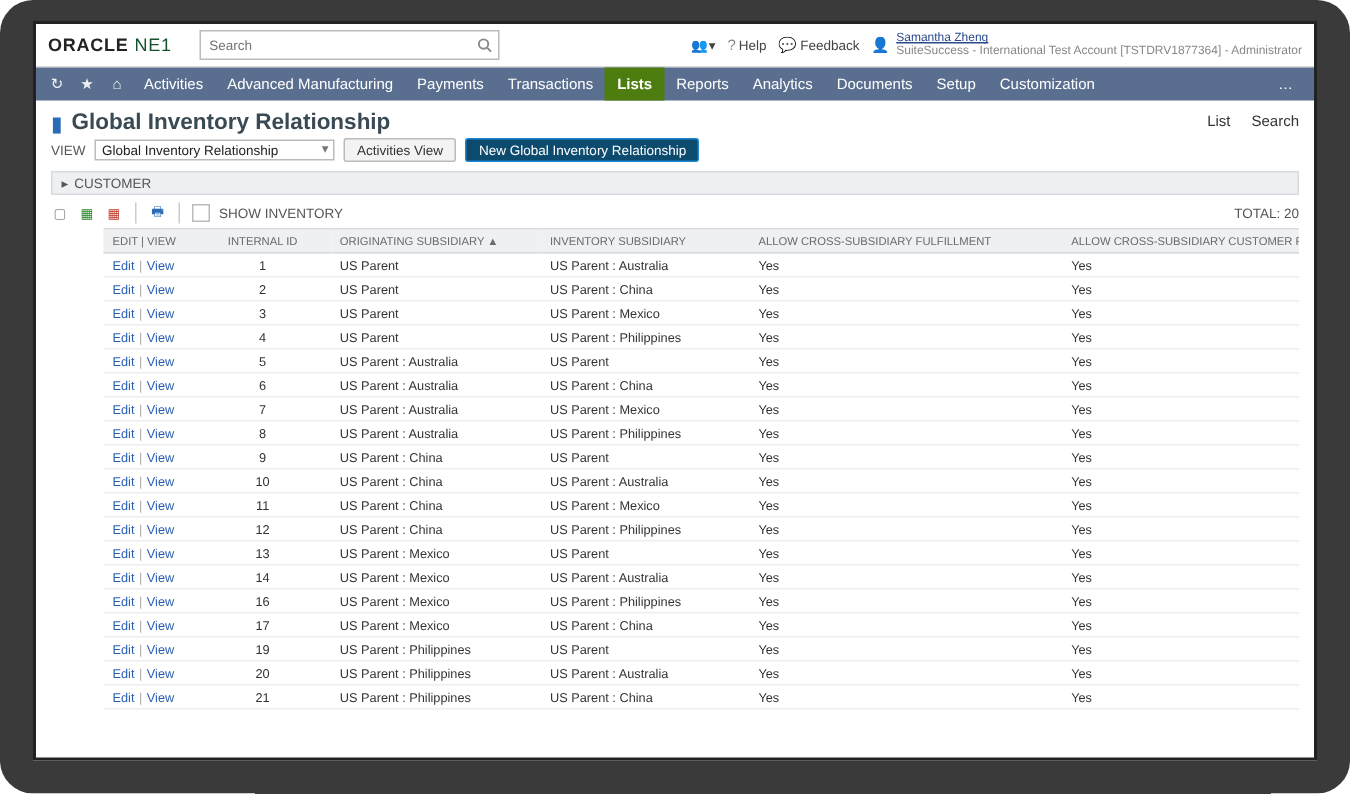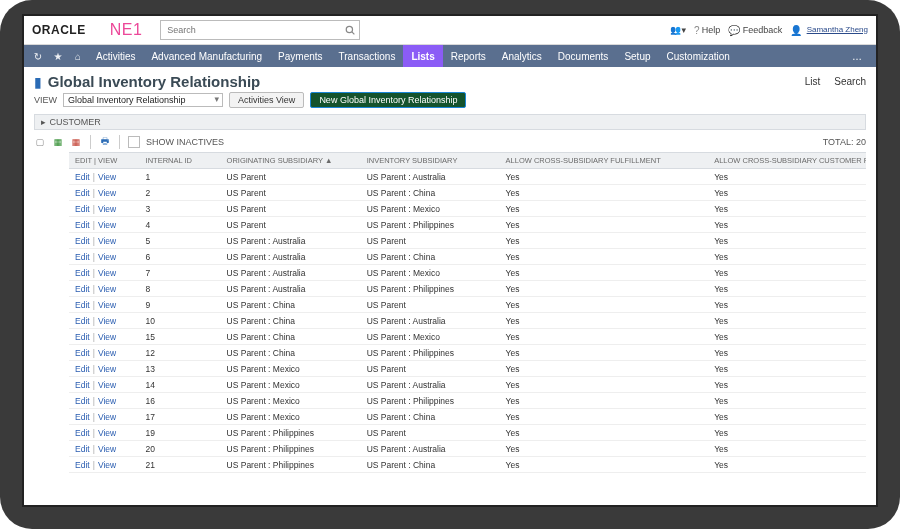--- a/index.html
+++ b/index.html
@@ -1,69 +1,69 @@
 <!DOCTYPE html>
 <html><head>
 <meta charset="utf-8">
 <style>
   html, body { margin:0; padding:0; font-family: Arial, Helvetica, sans-serif; background:#fff; color:#222; }
   body { width:900px; height:529px; overflow:hidden; }
-  .laptop-border { box-sizing:border-box; width:900px; height:529px; padding:14px 22px 22px 22px; background:#3a3a3a; border-radius:32px; }
+  .laptop-border { box-sizing:border-box; width:900px; height:529px; padding:14px 22px 22px 22px; background:#3a3a3a; border-radius:22px; }
   .screen { background:#fff; width:100%; height:100%; overflow:hidden; position:relative; box-shadow:0 0 0 2px #222 inset; }
   .content { position:absolute; inset:2px; overflow:hidden; }
 
   
   .topbar { display:flex; align-items:center; height:28px; padding:0 8px; border-bottom:1px solid #d9d9d9; font-size:10px; }
   .logo { font-weight:bold; font-size:12px; letter-spacing:0.5px; color:#222; display:flex; align-items:center; gap:4px; }
-  .logo-sub { font-weight:normal; font-size:16px; color:#ec4899;margin-left:20px; }
+  .logo-sub { font-weight:normal; font-size:12px; color:#14532d; }
   .search-wrap { margin-left:18px; flex:0 0 190px; height:18px; border:1px solid #bbb; display:flex; align-items:center; padding:0 4px; }
   .search-wrap input { border:none; outline:none; font-size:9px; flex:1; }
   .search-icon { width:10px; height:10px; color:#888; }
   .top-right { margin-left:auto; display:flex; align-items:center; gap:8px; }
   .tr-item { display:flex; align-items:center; gap:2px; color:#444; font-size:9px; }
   .tr-icon { color:#888; font-size:10px; }
   .user-block { display:flex; align-items:center; gap:4px; font-size:8px; line-height:1.1; }
   .user-name { color:#2a4a8a;text-decoration:underline; }
   .user-sub { color:#888; }
 
   
   .nav { background:#5a6f8f; height:22px; display:flex; align-items:center; color:#fff; font-size:10px; padding:0 4px; }
   .nav-ico { width:20px; text-align:center; opacity:.9; }
   .nav-item { padding:0 8px; height:22px; display:flex; align-items:center; }
-  .nav-item.active { background:#8b5cf6; font-weight:bold; }
+  .nav-item.active { background:#4d7c0f; font-weight:bold; }
   .nav-more { margin-left:auto; padding:0 10px; }
 
   
   .page-head { display:flex; align-items:center; padding:6px 10px 2px; }
   .page-icon { color:#2a6bb5; font-size:14px; margin-right:6px; }
   .page-title { color:#3a4a55; font-size:15px; font-weight:600; }
   .page-head-right { margin-left:auto; font-size:10px; color:#333; display:flex; gap:14px; }
 
   .viewbar { display:flex; align-items:center; gap:6px; padding:0 10px 6px; font-size:9px; }
   .view-label { color:#555; }
   .view-select { border:1px solid #bbb; padding:1px 14px 1px 4px; position:relative; font-size:9px; min-width:140px; background:#fff; }
   .view-select::after { content:"▾"; position:absolute; right:3px; top:0px; color:#777; font-size:9px; }
   .btn { border:1px solid #bbb; background:#f3f3f3; padding:2px 8px; font-size:9px; color:#333; border-radius:2px; }
-  .btn.primary { background:#14532d; border-color:#1b86d6; color:#fff; }
+  .btn.primary { background:#0c4a6e; border-color:#1b86d6; color:#fff; }
 
   .filters { margin:0 10px; background:#eef0f2; border:1px solid #d7dbe0; font-size:9px; color:#555; padding:2px 6px; display:flex; align-items:center; gap:4px; }
 
   .toolbar { display:flex; align-items:center; padding:4px 10px 2px; font-size:9px; color:#555; gap:6px; }
   .tb-ico { width:12px; text-align:center; }
   .tb-sep { width:1px; height:14px; background:#ccc; margin:0 2px; }
   .tb-check { width:10px; height:10px; border:1px solid #bbb; display:inline-block; }
   .tb-right { margin-left:auto; color:#555; }
 
   
   table { border-collapse:collapse; width:100%; font-size:8.5px;margin-left:35px; }
   thead th { text-align:left; font-weight:normal; color:#6a6a6a; font-size:7.5px; padding:3px 6px; background:#eef0f2; border-top:1px solid #d7dbe0; border-bottom:1px solid #d7dbe0; text-transform:uppercase; white-space:nowrap; }
   tbody td { padding:2.5px 6px; border-bottom:1px solid #eee; color:#333; white-space:nowrap; }
   .edit-cell a { color:#2a5db0; text-decoration:none; }
   .edit-sep { color:#aaa; margin:0 3px; }
-  .id-col { text-align:left; padding-right:16px !important; }
+  .id-col { text-align:center; padding-right:16px !important; }
 
   
   .c-edit{width:60px;} .c-id{width:60px;} .c-orig{width:130px;} .c-inv{width:130px;} .c-fulfill{width:200px;} .c-return{}
 
   .table-wrap { height:340px; overflow:hidden; margin:0 10px; }
 </style>
 </head>
 <body>
 
 <div class="laptop-border">
@@ -89,20 +89,21 @@
               <span>Help</span>
             </span>
           <span class="tr-item">
               <span class="tr-icon">💬</span>
               <span>Feedback</span>
             </span>
           <div class="user-block">
             <span class="tr-icon">👤</span>
             <div>
               <div class="user-name">Samantha Zheng</div>
+              <div class="user-sub">SuiteSuccess - International Test Account [TSTDRV1877364] - Administrator</div>
             </div>
           </div>
         </div>
       </div>
 
       <div class="nav">
         <span class="nav-ico">↻</span>
         <span class="nav-ico">★</span>
         <span class="nav-ico">⌂</span>
         <div id="nav-items" style="display:flex;">
@@ -142,21 +143,21 @@
       </div>
 
       <div class="toolbar">
         <span class="tb-ico" style="color:#888;">▢</span>
         <span class="tb-ico" style="color:#2a8a2a;">▦</span>
         <span class="tb-ico" style="color:#c0392b;">▦</span>
         <span class="tb-sep"></span>
         <span class="tb-ico" style="color:#2a6bb5;">🖶</span>
         <span class="tb-sep"></span>
         <span class="tb-check"></span>
-        <span>SHOW INACTIVES</span>
+        <span>SHOW INVENTORY</span>
         <span class="tb-right">
           <span>TOTAL:</span>
           <span>20</span>
         </span>
       </div>
 
       <div class="table-wrap">
         <table>
           <thead>
             <tr>
@@ -244,21 +245,21 @@
               <tr>
                 <td class="edit-cell"><a href="#">Edit</a><span class="edit-sep">|</span><a href="#">View</a></td>
                 <td class="id-col">10</td>
                 <td>US Parent : China</td>
                 <td>US Parent : Australia</td>
                 <td>Yes</td>
                 <td>Yes</td>
               </tr>
               <tr>
                 <td class="edit-cell"><a href="#">Edit</a><span class="edit-sep">|</span><a href="#">View</a></td>
-                <td class="id-col">15</td>
+                <td class="id-col">11</td>
                 <td>US Parent : China</td>
                 <td>US Parent : Mexico</td>
                 <td>Yes</td>
                 <td>Yes</td>
               </tr>
               <tr>
                 <td class="edit-cell"><a href="#">Edit</a><span class="edit-sep">|</span><a href="#">View</a></td>
                 <td class="id-col">12</td>
                 <td>US Parent : China</td>
                 <td>US Parent : Philippines</td>

